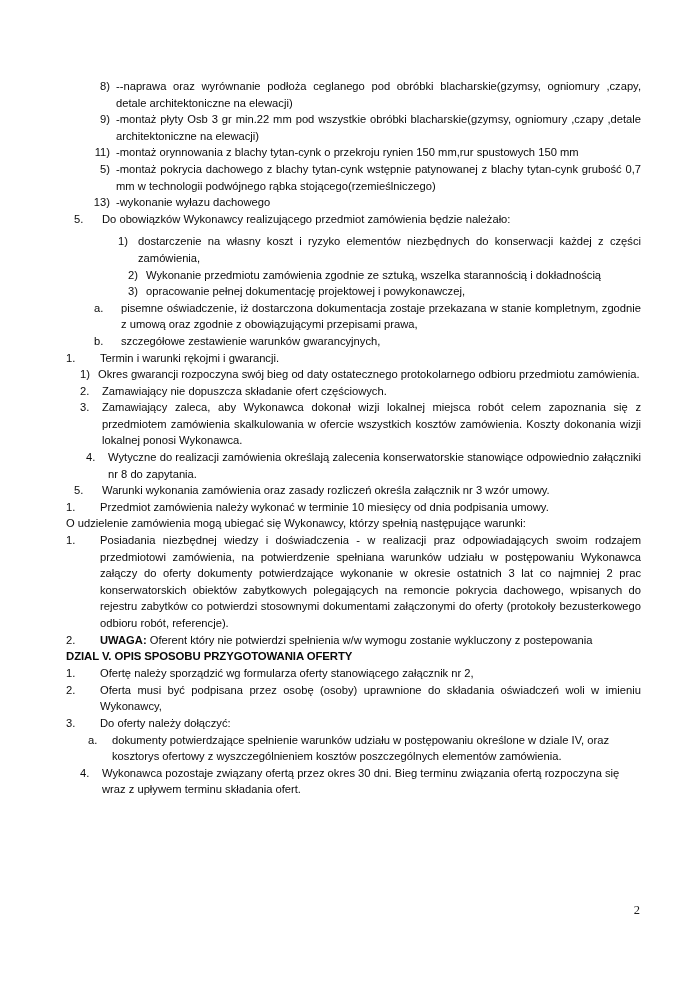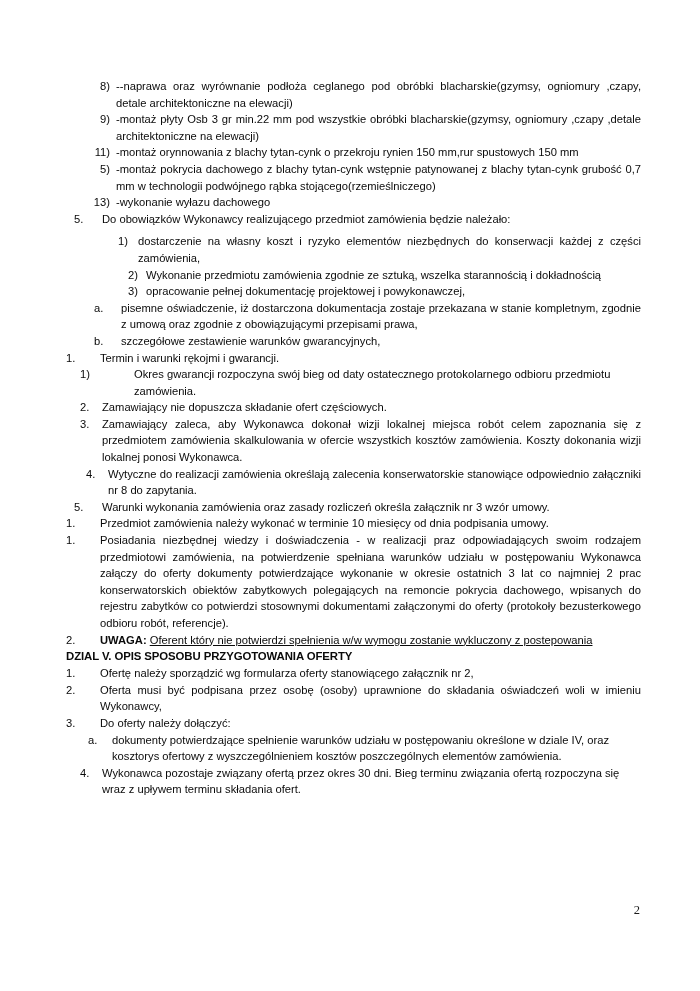--- a/index.html
+++ b/index.html
@@ -65,21 +65,21 @@
   
   .lvl-alpha .marker { width: 14px; margin-left: 28px; }
   .lvl-alpha .txt   { padding-left: 13px; }
 
   
   .lvl-alpha2 .marker { width: 14px; margin-left: 22px; }
   .lvl-alpha2 .txt   { padding-left: 10px; }
 
   
   .lvl-sub1 .marker { width: 18px; margin-left: 6px; text-align: right;}
-  .lvl-sub1 .txt   { padding-left: 8px; margin-left: 36px; }
+  .lvl-sub1 .txt   { padding-left: 8px; }
 
   
   .lvl-two .marker { width: 14px; margin-left: 14px; }
   .lvl-two .txt   { padding-left: 8px; }
 
   .lvl-two-b .marker { width: 14px; margin-left: 20px; }
   .lvl-two-b .txt   { padding-left: 8px; }
 
   .lvl-five .marker { width: 14px; margin-left: 8px; }
   .lvl-five .txt   { padding-left: 14px; }
@@ -91,21 +91,21 @@
     line-height: 17px;
     letter-spacing: -0.1px;
   }
   .lead {
     font-size: 11.2px;
     line-height: 16.6px;
   }
   .spacer-sm { height: 6px; }
 
   .bold { font-weight: bold; }
-  .uline { text-decoration: underline; }
+  .uline { }
 
   .page-number {
     position: absolute;
     right: 60px;
     top: 903px;
     font-family: "Liberation Serif", serif;
     font-size: 12.5px;
     color: #1a1a1a;
   }
 </style>
@@ -197,20 +197,21 @@
         <span class="marker">5.</span>
         <span class="txt">Warunki wykonania zamówienia oraz zasady rozliczeń określa załącznik nr 3 wzór umowy.</span>
       </div>
     </div>
 
     <div class="row lvl-flush">
       <span class="marker">1.</span>
       <span class="txt">Przedmiot zamówienia należy wykonać w terminie 10 miesięcy od dnia podpisania umowy.</span>
     </div>
 
+    <div class="lead">O udzielenie zamówienia mogą ubiegać się Wykonawcy, którzy spełnią następujące warunki:</div>
 
     <div class="row just lvl-flush">
       <span class="marker">1.</span>
       <span class="txt">Posiadania niezbędnej wiedzy i doświadczenia - w realizacji praz odpowiadających swoim rodzajem przedmiotowi zamówienia, na potwierdzenie spełniana warunków udziału w postępowaniu Wykonawca załączy do oferty dokumenty potwierdzające wykonanie w okresie ostatnich 3 lat co najmniej 2 prac konserwatorskich obiektów zabytkowych polegających na remoncie pokrycia dachowego, wpisanych do rejestru zabytków co potwierdzi stosownymi dokumentami załączonymi do oferty (protokoły bezusterkowego odbioru robót, referencje).</span>
     </div>
 
     <div class="row lvl-flush">
       <span class="marker">2.</span>
       <span class="txt"><span class="bold">UWAGA:</span> <span class="uline">Oferent który nie potwierdzi spełnienia w/w wymogu zostanie wykluczony z postepowania</span></span>
     </div>

